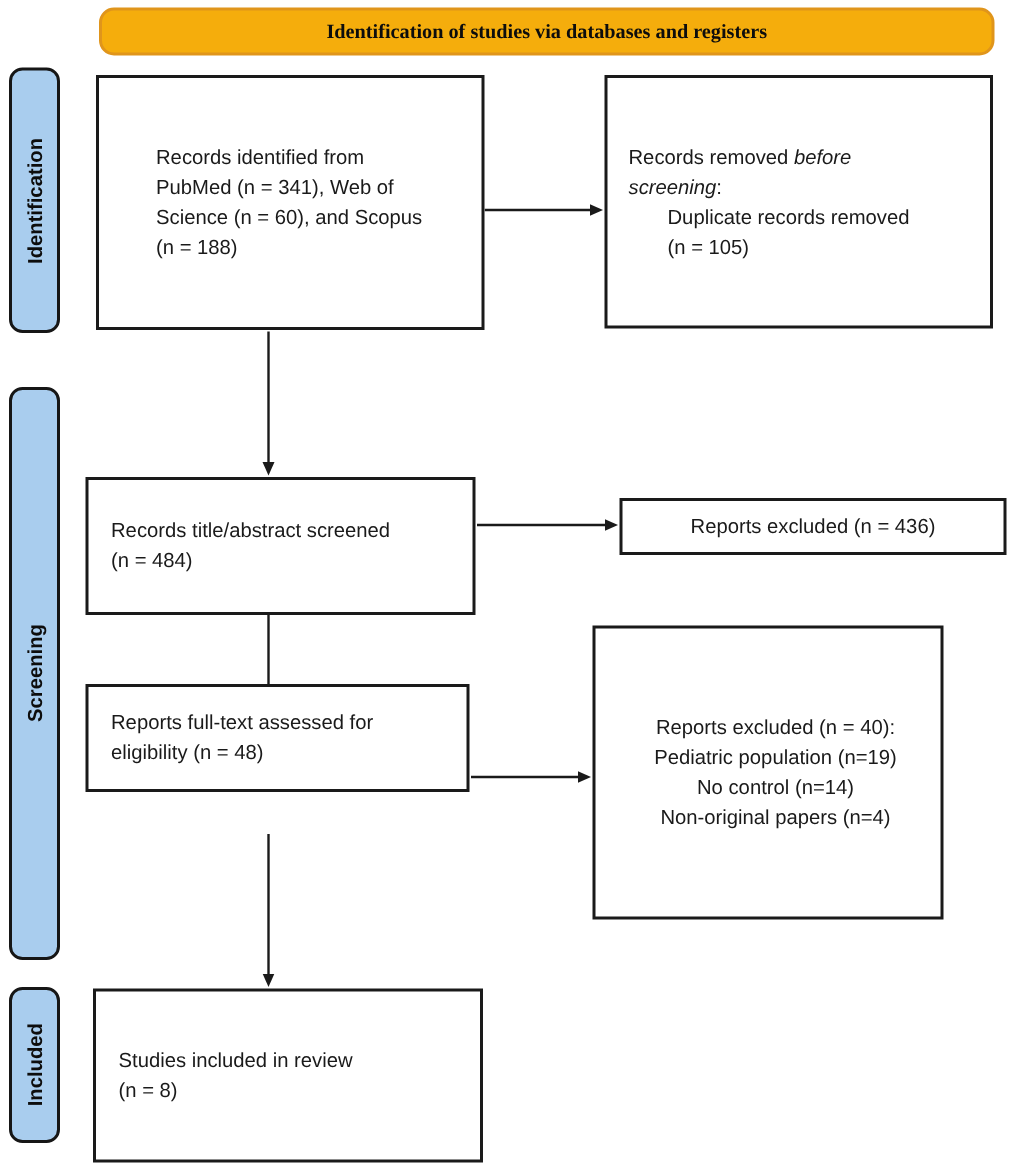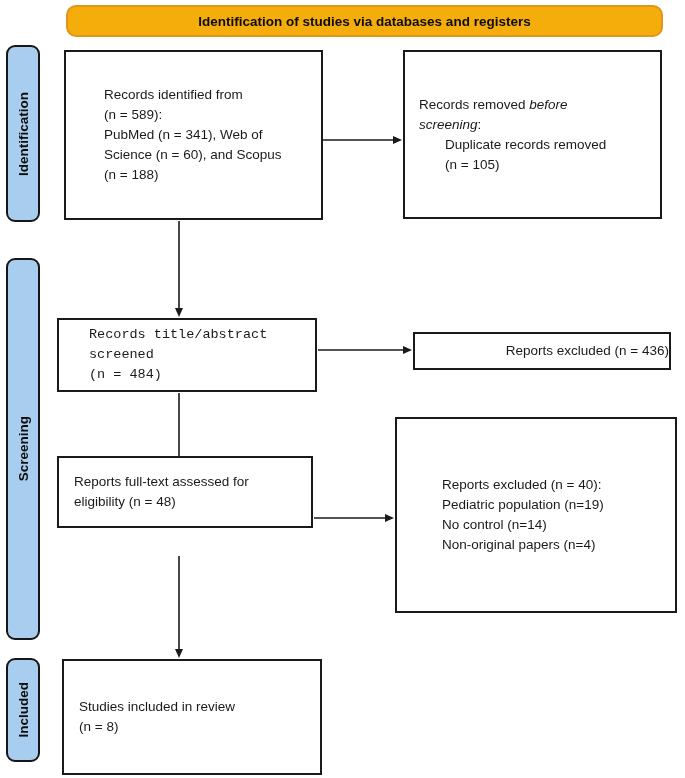--- a/index.html
+++ b/index.html
@@ -18,21 +18,21 @@
   .flow-line { stroke:var(--arrow,#1a1a1a); stroke-width:1.6; }
   .ah { fill:var(--arrow,#1a1a1a); }
 
   .banner {
     position:absolute; left:66px; top:5px; width:597px; height:32px;
     box-sizing:border-box;
     background:var(--banner-fill,#F5AD0C);
     border:2px solid var(--banner-border,#E39A14);
     border-radius:10px;
     display:flex; align-items:center; justify-content:center;
-    font-weight:700; font-size:13.5px; color:#0d0d0d;
+    font-weight:700; font-size:13.5px; color:#0d0d0d;font-family:Liberation Serif, serif;
   }
 
   .stage {
     position:absolute; left:6px; width:34px;
     box-sizing:border-box;
     background:var(--stage-fill,#A9CDEE);
     border:2px solid #161616;
     border-radius:9px;
     display:flex; align-items:center; justify-content:center;
   }
@@ -47,24 +47,24 @@
   .box {
     position:absolute;
     box-sizing:border-box;
     background:#ffffff;
     border:2px solid var(--box-border,#1a1a1a);
     display:flex; flex-direction:column; justify-content:center;
     font-size:13.5px; line-height:20px;
   }
   .b1 { left:64px;  top:50px;  width:259px; height:170px; padding-left:38px; padding-right:6px; }
   .b2 { left:403px; top:50px;  width:259px; height:169px; padding-left:14px; padding-right:6px; }
-  .b3 { left:57px;  top:318px; width:260px; height:74px;  padding-left:30px; padding-right:6px;font-family:Liberation Mono, monospace; }
-  .b4 { left:413px; top:332px; width:258px; height:38px;  text-align:right; }
+  .b3 { left:57px;  top:318px; width:260px; height:92px;  padding-left:15px; padding-right:6px; }
+  .b4 { left:413px; top:332px; width:258px; height:38px;  text-align:center; }
   .b5 { left:57px;  top:456px; width:256px; height:72px;  padding-left:15px; padding-right:6px; }
-  .b6 { left:395px; top:417px; width:282px; height:196px; padding-left:45px; padding-right:6px; }
+  .b6 { left:395px; top:417px; width:234px; height:196px; padding-left:16px; padding-right:6px;text-align:center; }
   .b7 { left:62px;  top:659px; width:260px; height:116px; padding-left:15px; padding-right:6px; }
   .indent { padding-left:26px; }
   .it { font-style:italic;text-align:center; }
 </style>
 </head>
 <body>
 
 <div class="canvas">
 
   <svg class="arrows" viewBox="0 0 685 778" xmlns="http://www.w3.org/2000/svg">
@@ -90,21 +90,20 @@
   </div>
   <div class="stage st2">
     <span>Screening</span>
   </div>
   <div class="stage st3">
     <span>Included</span>
   </div>
 
   <div class="box b1">
     <div class="line">Records identified from</div>
-    <div class="line">(n = 589):</div>
     <div class="line">PubMed (n = 341), Web of</div>
     <div class="line">Science (n = 60), and Scopus</div>
     <div class="line">(n = 188)</div>
   </div>
 
   <div class="box b2">
     <div class="line"><span>Records removed </span><span class="it">before</span></div>
     <div class="line"><span class="it">screening</span><span>:</span></div>
     <div class="line indent">Duplicate records removed</div>
     <div class="line indent">(n = 105)</div>

